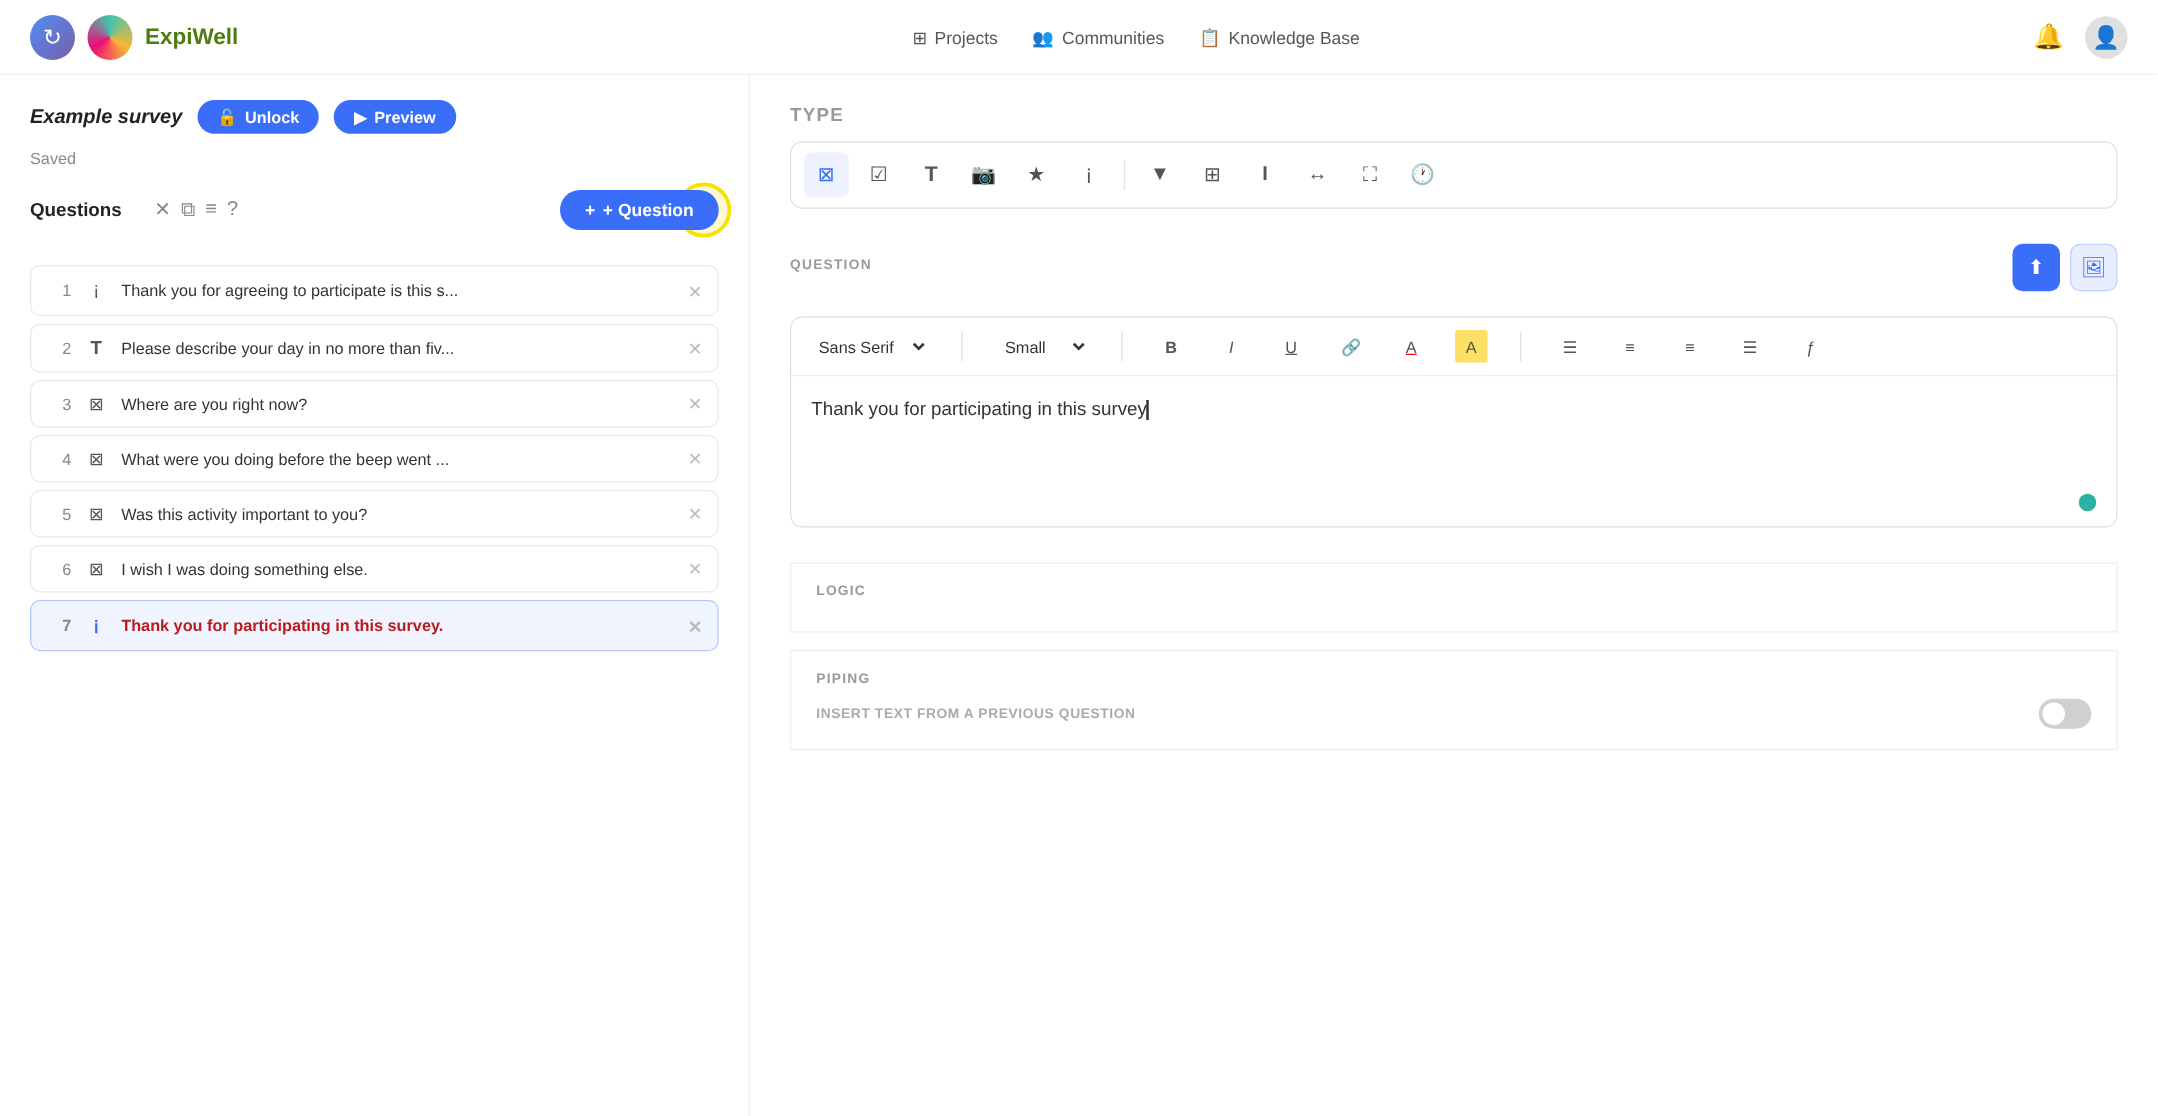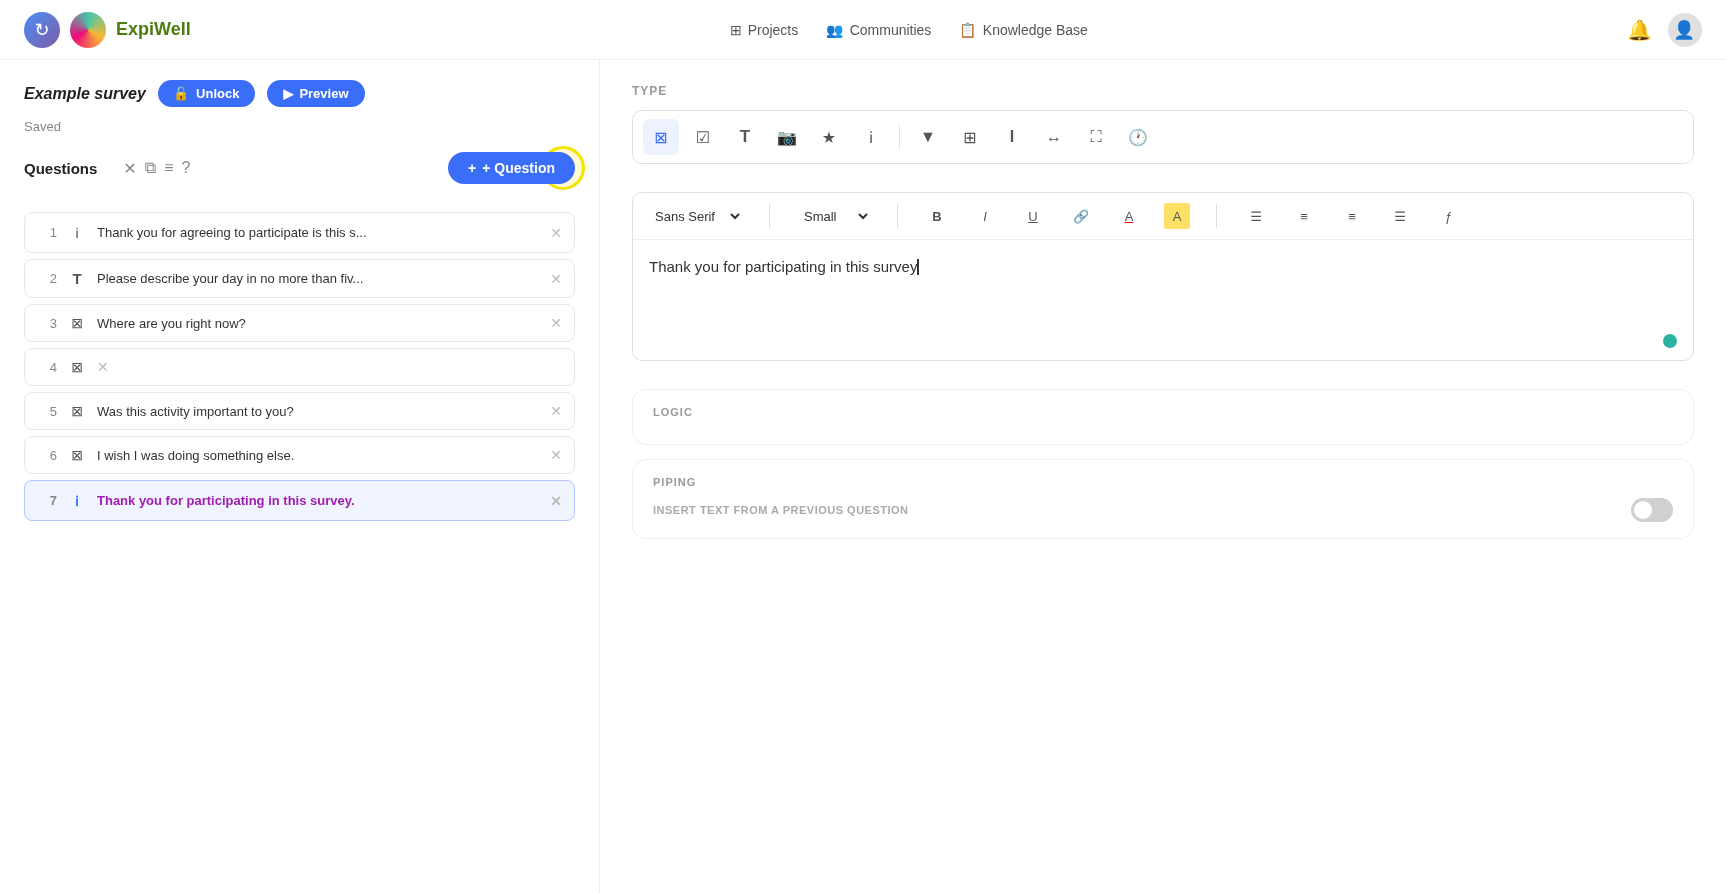--- a/index.html
+++ b/index.html
@@ -62,26 +62,26 @@
     .question-list { margin-top: 14px; display: flex; flex-direction: column; gap: 6px; }
     .question-item {
       display: flex; align-items: center; gap: 10px;
       padding: 10px 12px; border-radius: 8px; border: 1px solid #e8e8e8;
       background: #fff; cursor: pointer; transition: background 0.15s;
     }
     .question-item.active { background: #f0f4ff; border-color: #b3c6f7; font-weight: 700; }
     .q-num { width: 20px; text-align: right; font-size: 13px; color: #888; flex-shrink: 0; }
     .q-icon { width: 20px; text-align: center; font-size: 14px; color: #555; flex-shrink: 0; }
     .q-text { flex: 1; font-size: 13px; color: #333; white-space: nowrap; overflow: hidden; text-overflow: ellipsis; }
-    .question-item.active .q-text { color: #a21caf; }
+    .question-item.active .q-text { color: #b91c1c; }
     .q-close { color: #bbb; font-size: 14px; cursor: pointer; flex-shrink: 0; }
 
     
     .right-panel { flex: 1; padding: 24px 32px; overflow-y: auto; }
-    .section-label { font-size: 12px; font-weight: 700; letter-spacing: 1px; color: #999; margin-bottom: 12px; }
+    .section-label { font-size: 15px; font-weight: 700; letter-spacing: 1px; color: #999; margin-bottom: 12px; }
     .type-toolbar { display: flex; align-items: center; gap: 6px; padding: 8px 10px; border: 1px solid #e0e0e0; border-radius: 10px; margin-bottom: 28px; flex-wrap: wrap; }
     .type-btn {
       width: 36px; height: 36px; display: flex; align-items: center; justify-content: center;
       border-radius: 6px; cursor: pointer; font-size: 16px; color: #555; border: none; background: transparent;
     }
     .type-btn.active { background: #eef1fe; color: #3b6ef8; }
     .type-divider { width: 1px; height: 24px; background: #e0e0e0; margin: 0 4px; }
 
     .question-section-label { font-size: 11px; font-weight: 700; letter-spacing: 1px; color: #999; margin-bottom: 14px; }
     .question-edit-area { border: 1px solid #e0e0e0; border-radius: 10px; padding: 0; margin-bottom: 28px; overflow: hidden; }
@@ -109,21 +109,21 @@
 
     .question-text-area {
       padding: 16px 16px 40px; min-height: 120px; font-size: 15px; color: #333;
       position: relative; line-height: 1.5;
     }
     .text-cursor { display: inline-block; width: 2px; height: 16px; background: #333; vertical-align: text-bottom; animation: blink 1s infinite; }
     @keyframes blink { 0%,100%{opacity:1;} 50%{opacity:0;} }
     .teal-dot { position: absolute; right: 16px; bottom: 12px; width: 14px; height: 14px; border-radius: 50%; background: #2ab3a3; }
 
     
-    .logic-section { border: 1px solid #eee; border-radius: 14px; padding: 16px 20px; margin-bottom: 14px; }
+    .logic-section { border: 1px solid #eee; border-radius: 0; padding: 16px 20px; margin-bottom: 14px; }
     .logic-header { display: flex; align-items: center; justify-content: space-between; margin-bottom: 10px; }
     .logic-title { font-size: 11px; font-weight: 700; letter-spacing: 1px; color: #999; }
     .logic-row { display: flex; align-items: center; justify-content: space-between; }
     .logic-sub { font-size: 11px; letter-spacing: 0.5px; color: #aaa; font-weight: 600; }
 
     
     .toggle { width: 42px; height: 24px; border-radius: 12px; background: #d0d0d0; position: relative; cursor: pointer; flex-shrink: 0; }
     .toggle-thumb {
       width: 18px; height: 18px; border-radius: 50%; background: #fff;
       position: absolute; top: 3px; left: 3px; transition: left 0.2s;
@@ -214,20 +214,21 @@
       <div class="question-item">
         <span class="q-num">3</span>
         <span class="q-icon">⊠</span>
         <span class="q-text">Where are you right now?</span>
         <span class="q-close">✕</span>
       </div>
 
       <div class="question-item">
         <span class="q-num">4</span>
         <span class="q-icon">⊠</span>
+        <span class="q-text">What were you doing before the beep went ...</span>
         <span class="q-close">✕</span>
       </div>
 
       <div class="question-item">
         <span class="q-num">5</span>
         <span class="q-icon">⊠</span>
         <span class="q-text">Was this activity important to you?</span>
         <span class="q-close">✕</span>
       </div>
 
@@ -260,20 +261,27 @@
       <button class="type-btn" title="Info">ℹ</button>
       <div class="type-divider"></div>
       <button class="type-btn" title="Dropdown">▼</button>
       <button class="type-btn" title="Grid">⊞</button>
       <button class="type-btn" title="Slider" style="font-weight:700;">I</button>
       <button class="type-btn" title="Range">↔</button>
       <button class="type-btn" title="Matrix">⛶</button>
       <button class="type-btn" title="Timer">🕐</button>
     </div>
 
+    <div style="display:flex;align-items:center;justify-content:space-between;margin-bottom:10px;">
+      <div class="question-section-label">QUESTION</div>
+      <div class="question-upload-actions">
+        <button class="upload-btn" title="Upload">⬆</button>
+        <button class="upload-btn" title="Image" style="background:#e8eefe;color:#3b6ef8;border:1px solid #c0cffe;">🖼</button>
+      </div>
+    </div>
 
     <div class="question-edit-area">
       <div class="format-toolbar">
         <select class="fmt-select">
           <option>Sans Serif</option>
           <option>Serif</option>
           <option>Monospace</option>
         </select>
         <div class="type-divider"></div>
         <select class="fmt-select">

